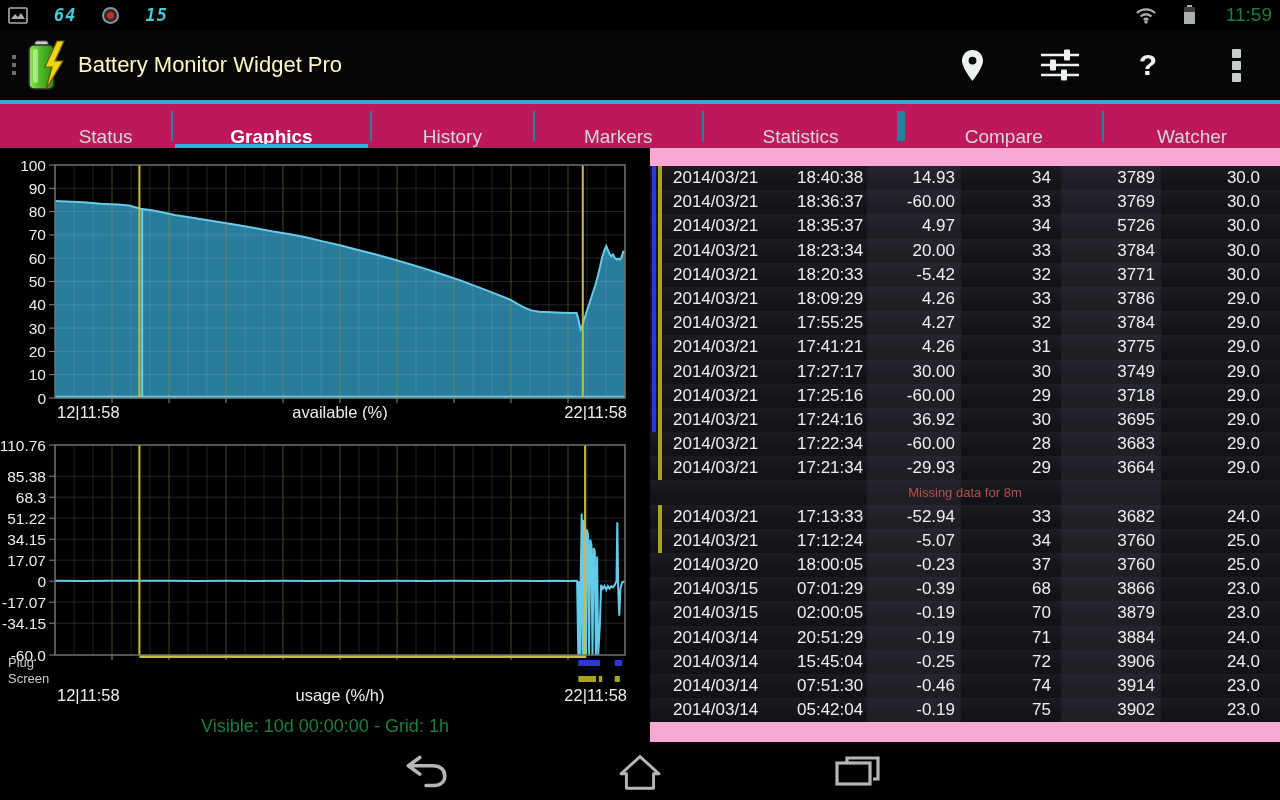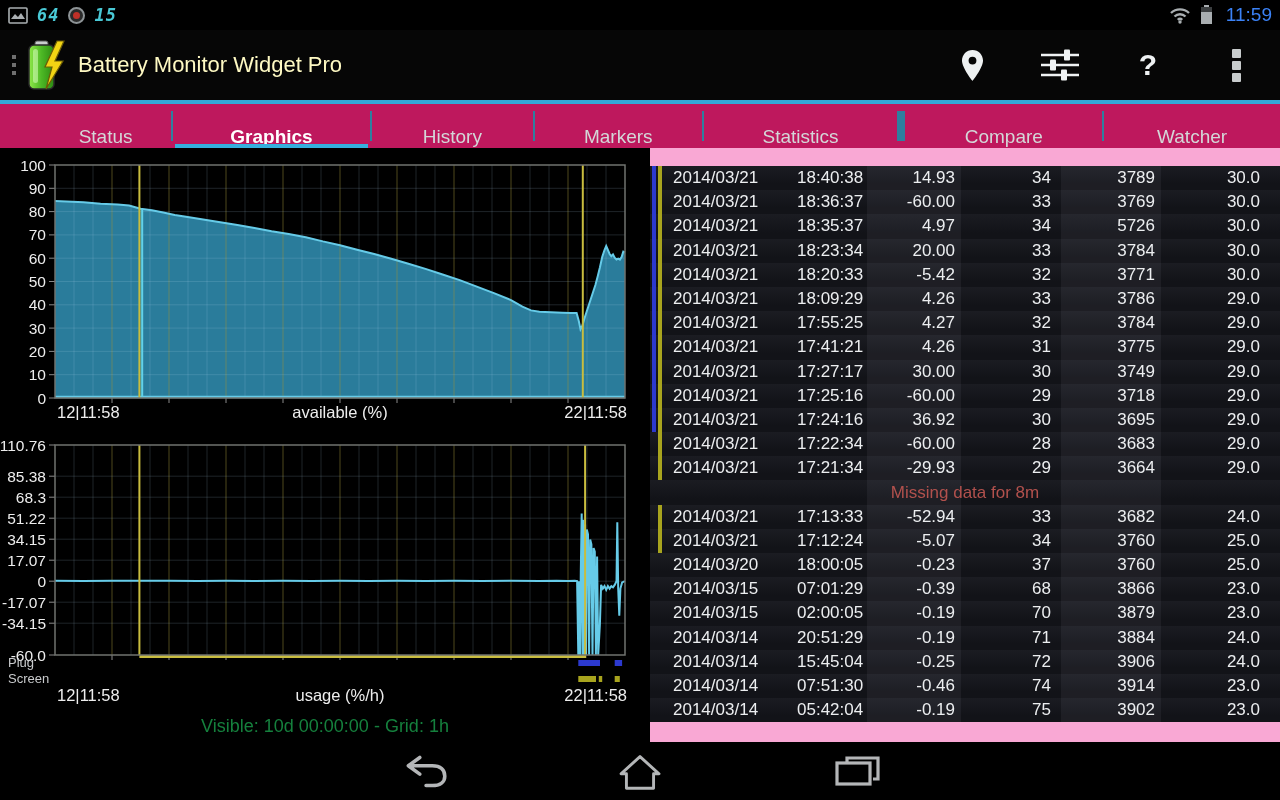--- a/index.html
+++ b/index.html
@@ -2,24 +2,24 @@
 <html><head>
 <meta charset="utf-8">
 <style>
   html,body{margin:0;padding:0;background:#000;width:1280px;height:800px;overflow:hidden;
     font-family:"Liberation Sans",sans-serif;-webkit-font-smoothing:antialiased;}
   .screen{position:relative;width:1280px;height:800px;background:#000;}
 
   
   .status-bar{height:30px;display:flex;align-items:center;justify-content:space-between;
     padding:0 8px;background:#000;}
-  .sb-left,.sb-right{display:flex;align-items:center;gap:9px;text-decoration:underline;}
+  .sb-left,.sb-right{display:flex;align-items:center;gap:26px;text-decoration:underline;}
   .sb-digital{font-family:"DejaVu Sans Mono",monospace;font-style:italic;font-weight:bold;
     font-size:17px;color:#49c9d6;letter-spacing:1px;line-height:1;}
-  .sb-time{font-size:19px;color:#3b82f6;margin-left:4px;}
+  .sb-time{font-size:19px;color:#15803d;margin-left:4px;}
   .rec-outer{width:17px;height:17px;border-radius:50%;background:#2a2a2a;border:2px solid #8d9396;
     display:flex;align-items:center;justify-content:center;box-sizing:border-box;}
   .rec-dot{width:7px;height:7px;border-radius:50%;background:#c03028;}
 
   
   .action-bar{height:70px;background:#060606;border-bottom:4px solid #33a7d8;
     display:flex;align-items:center;padding:0 0 0 8px;}
   .ab-handle{display:flex;flex-direction:column;gap:4px;margin:0 8px 0 4px;}
   .ab-handle span{width:4px;height:4px;background:#6f6f6f;}
   .ab-title{color:#fef9c3;font-size:22px;margin-left:10px;flex:1;white-space:nowrap;}
@@ -58,21 +58,21 @@
   .c-val{padding-right:6px;}
   .c-pct{padding-right:10px;}
   .c-mv{padding-right:6px;}
   .c-temp{padding-right:20px;}
   .ind{display:flex;gap:2px;padding-left:2px;}
   .bar{width:4px;height:100%;}
   .bar.plug{background:#2c39cf;}
   .bar.screen{background:#a8a41e;}
   .hidden{visibility:hidden;}
   .gap-label{position:absolute;left:0;right:0;top:0;bottom:0;display:flex;
-    align-items:center;justify-content:center;color:#b2514d;font-size:17px;}
+    align-items:center;justify-content:center;color:#b2514d;font-size:13px;}
 
   
   .nav-bar{height:58px;background:#000;position:relative;}
   .nav-ico{position:absolute;top:11px;}
 </style>
 </head>
 <body>
 
 <div class="screen">
 

